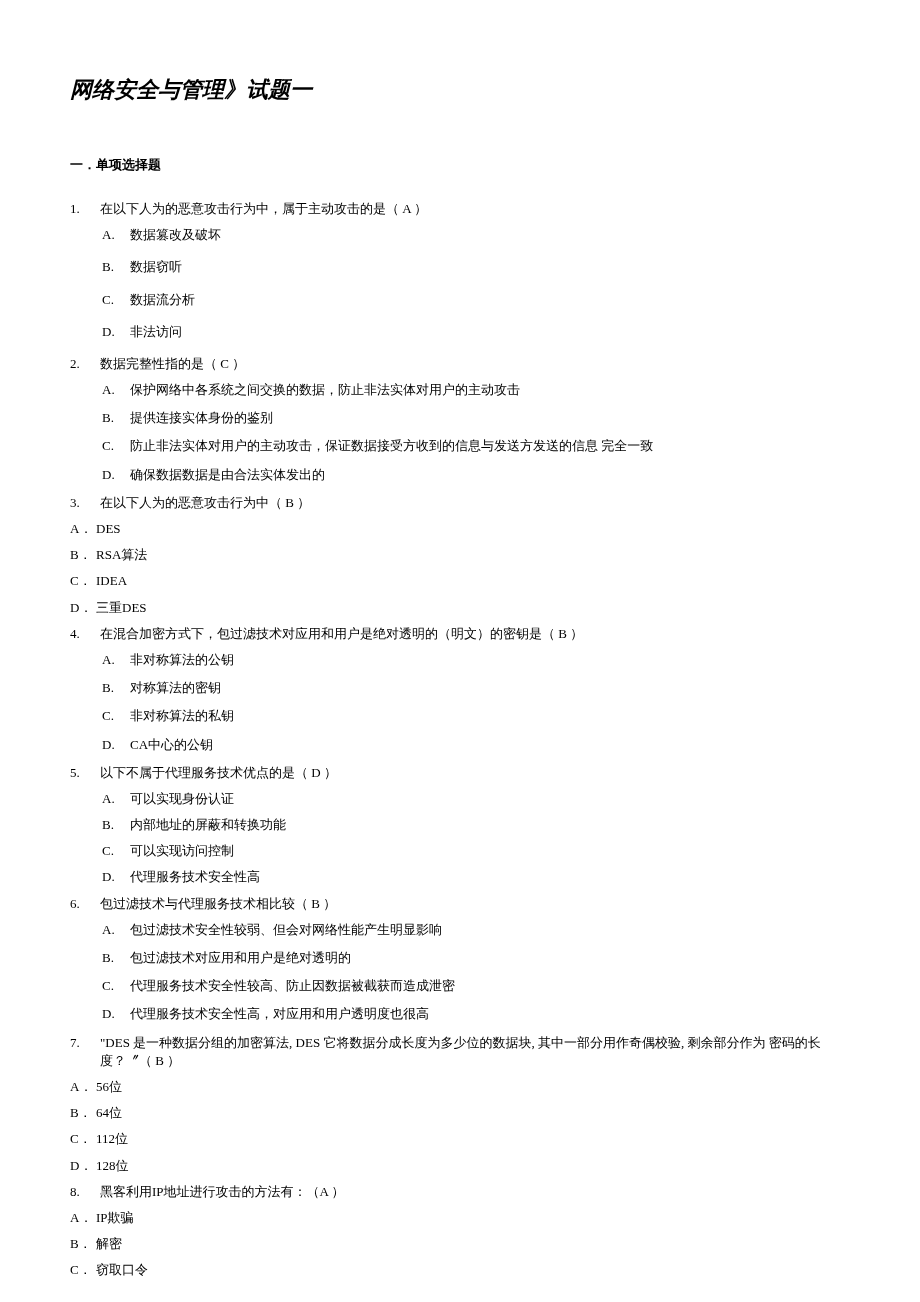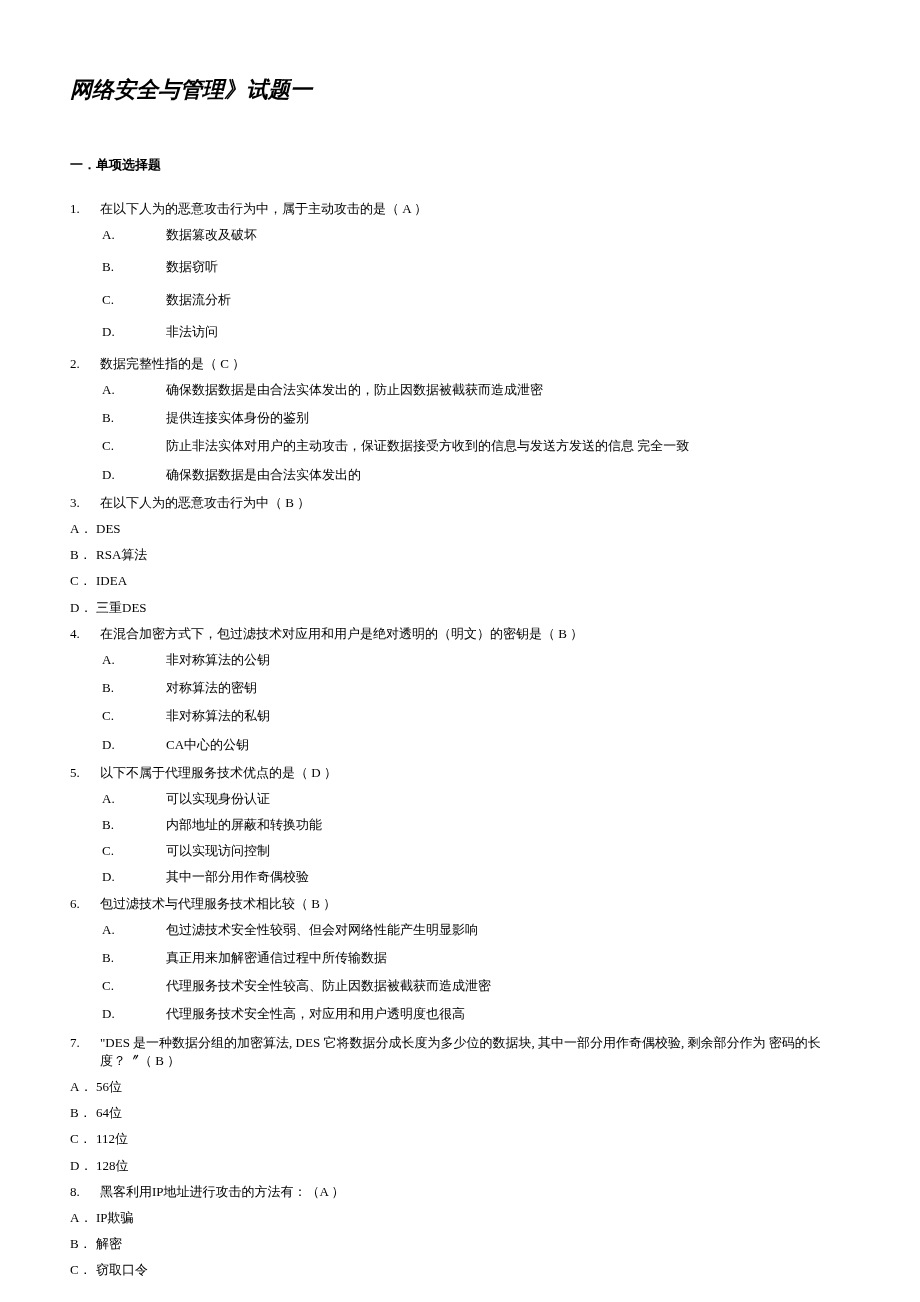--- a/index.html
+++ b/index.html
@@ -52,21 +52,20 @@
       display: flex;
       align-items: baseline;
       margin-bottom: 10px;
     }
     .opt-label {
       min-width: 28px;
       flex-shrink: 0;
     }
     .opt-text {
       flex: 1;
-      margin-left: 36px;
     }
     .flat-line {
       display: flex;
       align-items: baseline;
       margin-bottom: 8px;
     }
     .flat-label-a {
       min-width: 26px;
       flex-shrink: 0;
     }
@@ -116,21 +115,21 @@
 </div>
 
 <div class="question">
   <div class="q-line">
     <span class="q-num">2.</span>
     <span class="q-text">数据完整性指的是（ C ）</span>
   </div>
   <div class="options">
     <div class="option-line">
         <span class="opt-label">A.</span>
-        <span class="opt-text">确保数据数据是由合法实体发出的，防止因数据被截获而造成泄密</span>
+        <span class="opt-text">保护网络中各系统之间交换的数据，防止非法实体对用户的主动攻击</span>
       </div>
     <div class="option-line">
         <span class="opt-label">B.</span>
         <span class="opt-text">提供连接实体身份的鉴别</span>
       </div>
     <div class="option-line">
         <span class="opt-label">C.</span>
         <span class="opt-text">防止非法实体对用户的主动攻击，保证数据接受方收到的信息与发送方发送的信息 完全一致</span>
       </div>
     <div class="option-line">
@@ -201,38 +200,38 @@
     <div class="option-line">
         <span class="opt-label">B.</span>
         <span class="opt-text">内部地址的屏蔽和转换功能</span>
       </div>
     <div class="option-line">
         <span class="opt-label">C.</span>
         <span class="opt-text">可以实现访问控制</span>
       </div>
     <div class="option-line">
         <span class="opt-label">D.</span>
-        <span class="opt-text">其中一部分用作奇偶校验</span>
+        <span class="opt-text">代理服务技术安全性高</span>
       </div>
   </div>
 </div>
 
 <div class="question">
   <div class="q-line">
     <span class="q-num">6.</span>
     <span class="q-text">包过滤技术与代理服务技术相比较（ B ）</span>
   </div>
   <div class="options">
     <div class="option-line">
         <span class="opt-label">A.</span>
         <span class="opt-text">包过滤技术安全性较弱、但会对网络性能产生明显影响</span>
       </div>
     <div class="option-line">
         <span class="opt-label">B.</span>
-        <span class="opt-text">真正用来加解密通信过程中所传输数据</span>
+        <span class="opt-text">包过滤技术对应用和用户是绝对透明的</span>
       </div>
     <div class="option-line">
         <span class="opt-label">C.</span>
         <span class="opt-text">代理服务技术安全性较高、防止因数据被截获而造成泄密</span>
       </div>
     <div class="option-line">
         <span class="opt-label">D.</span>
         <span class="opt-text">代理服务技术安全性高，对应用和用户透明度也很高</span>
       </div>
   </div>

